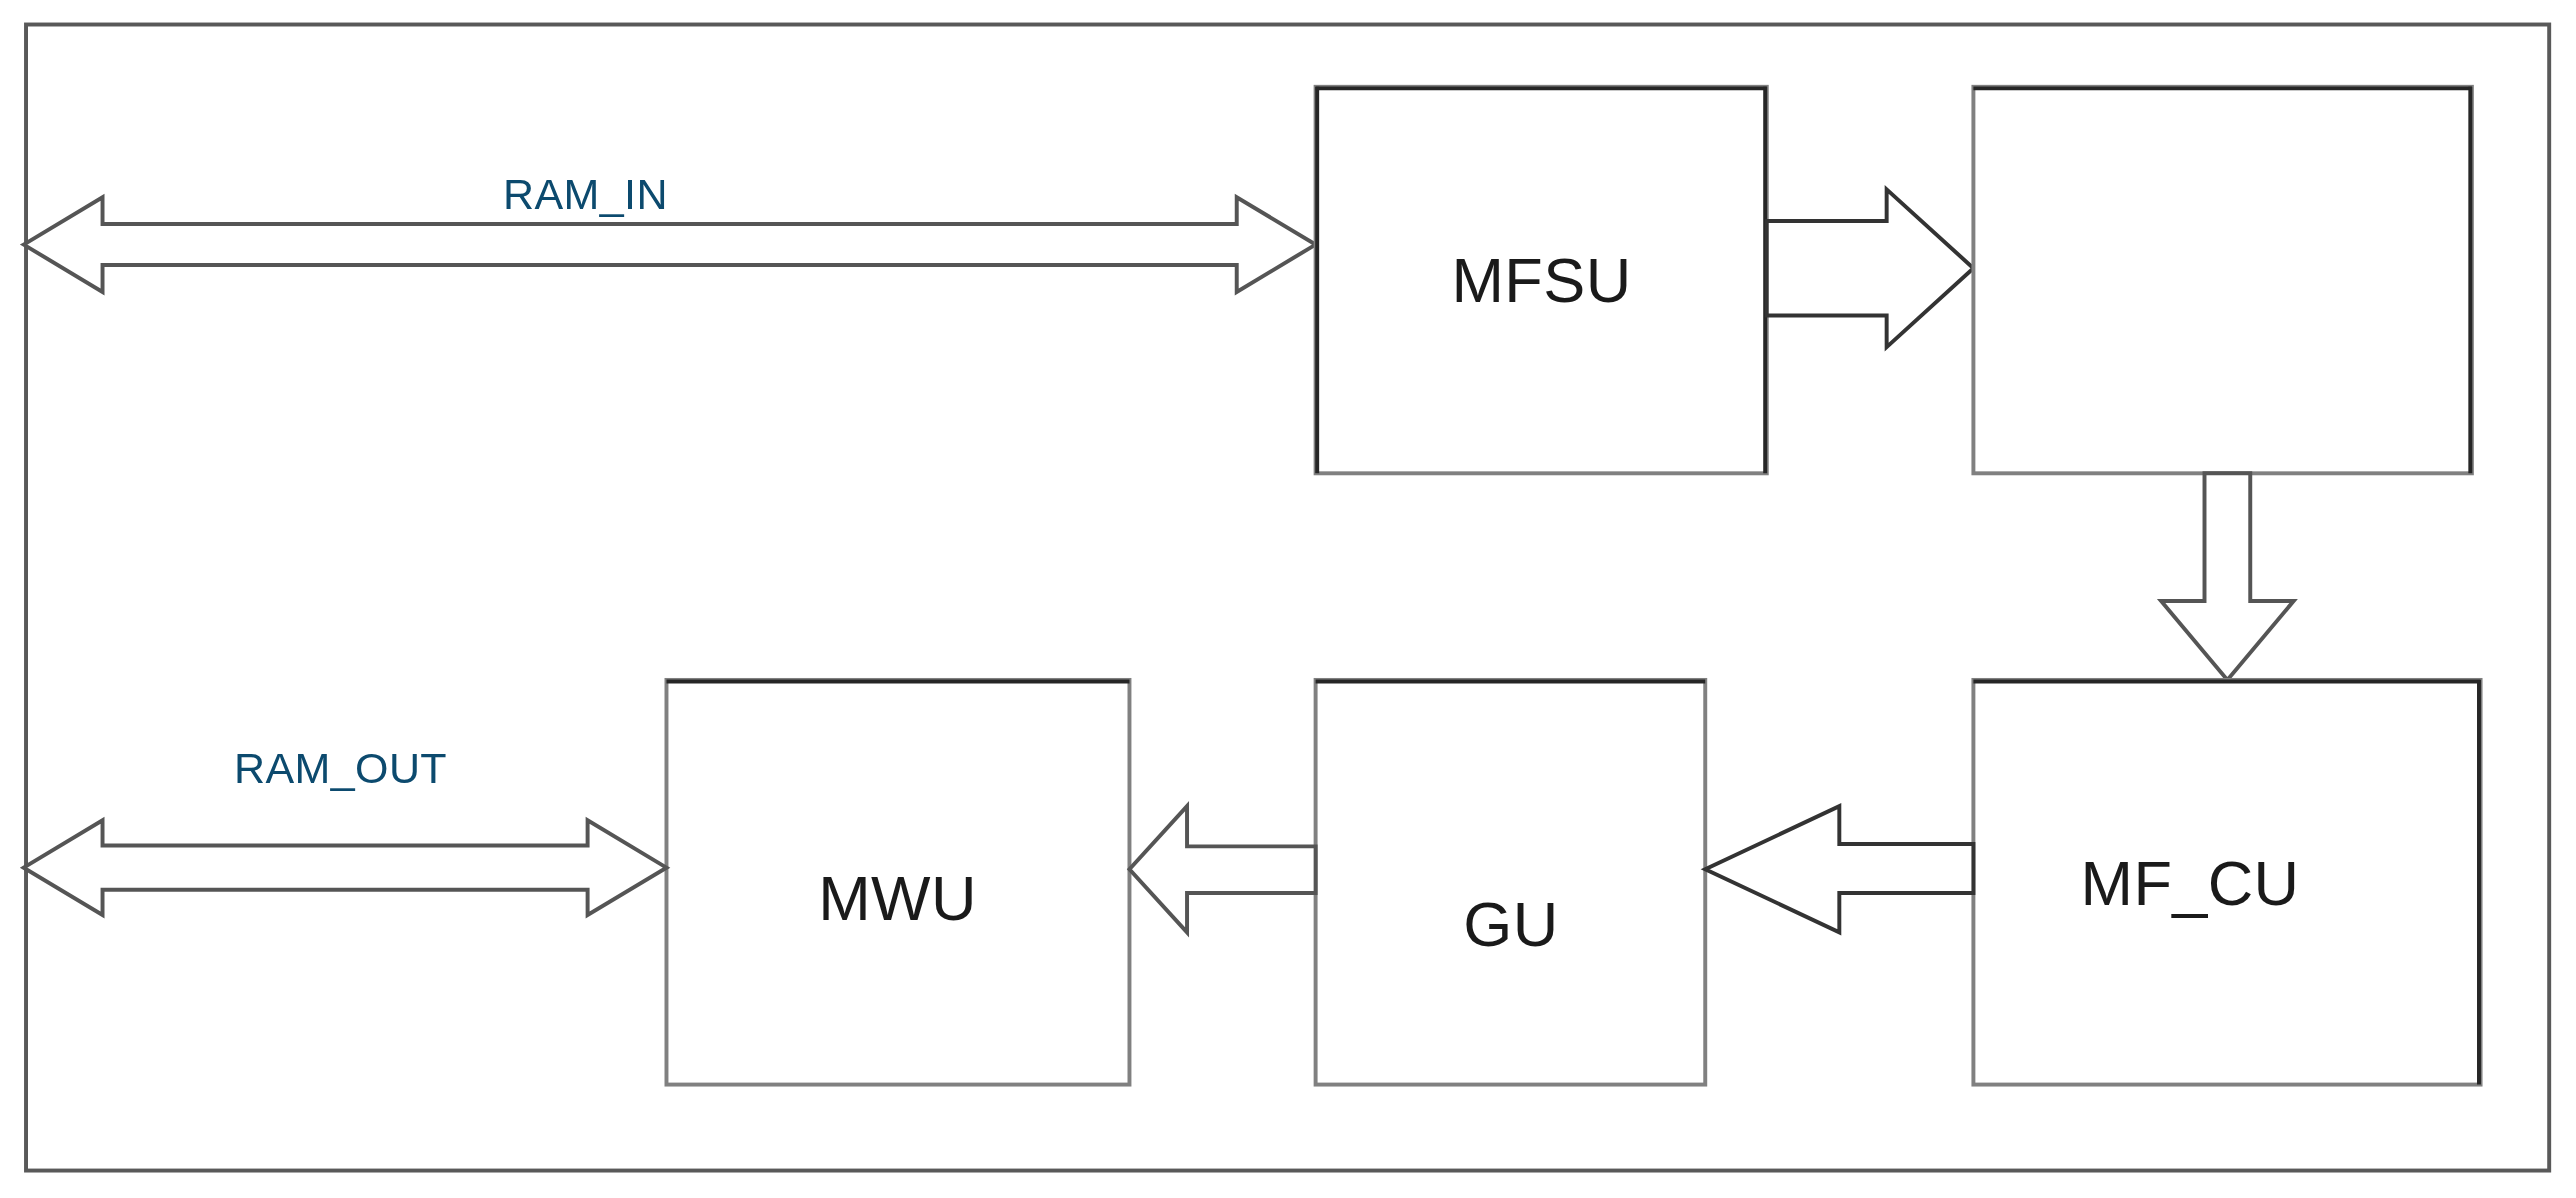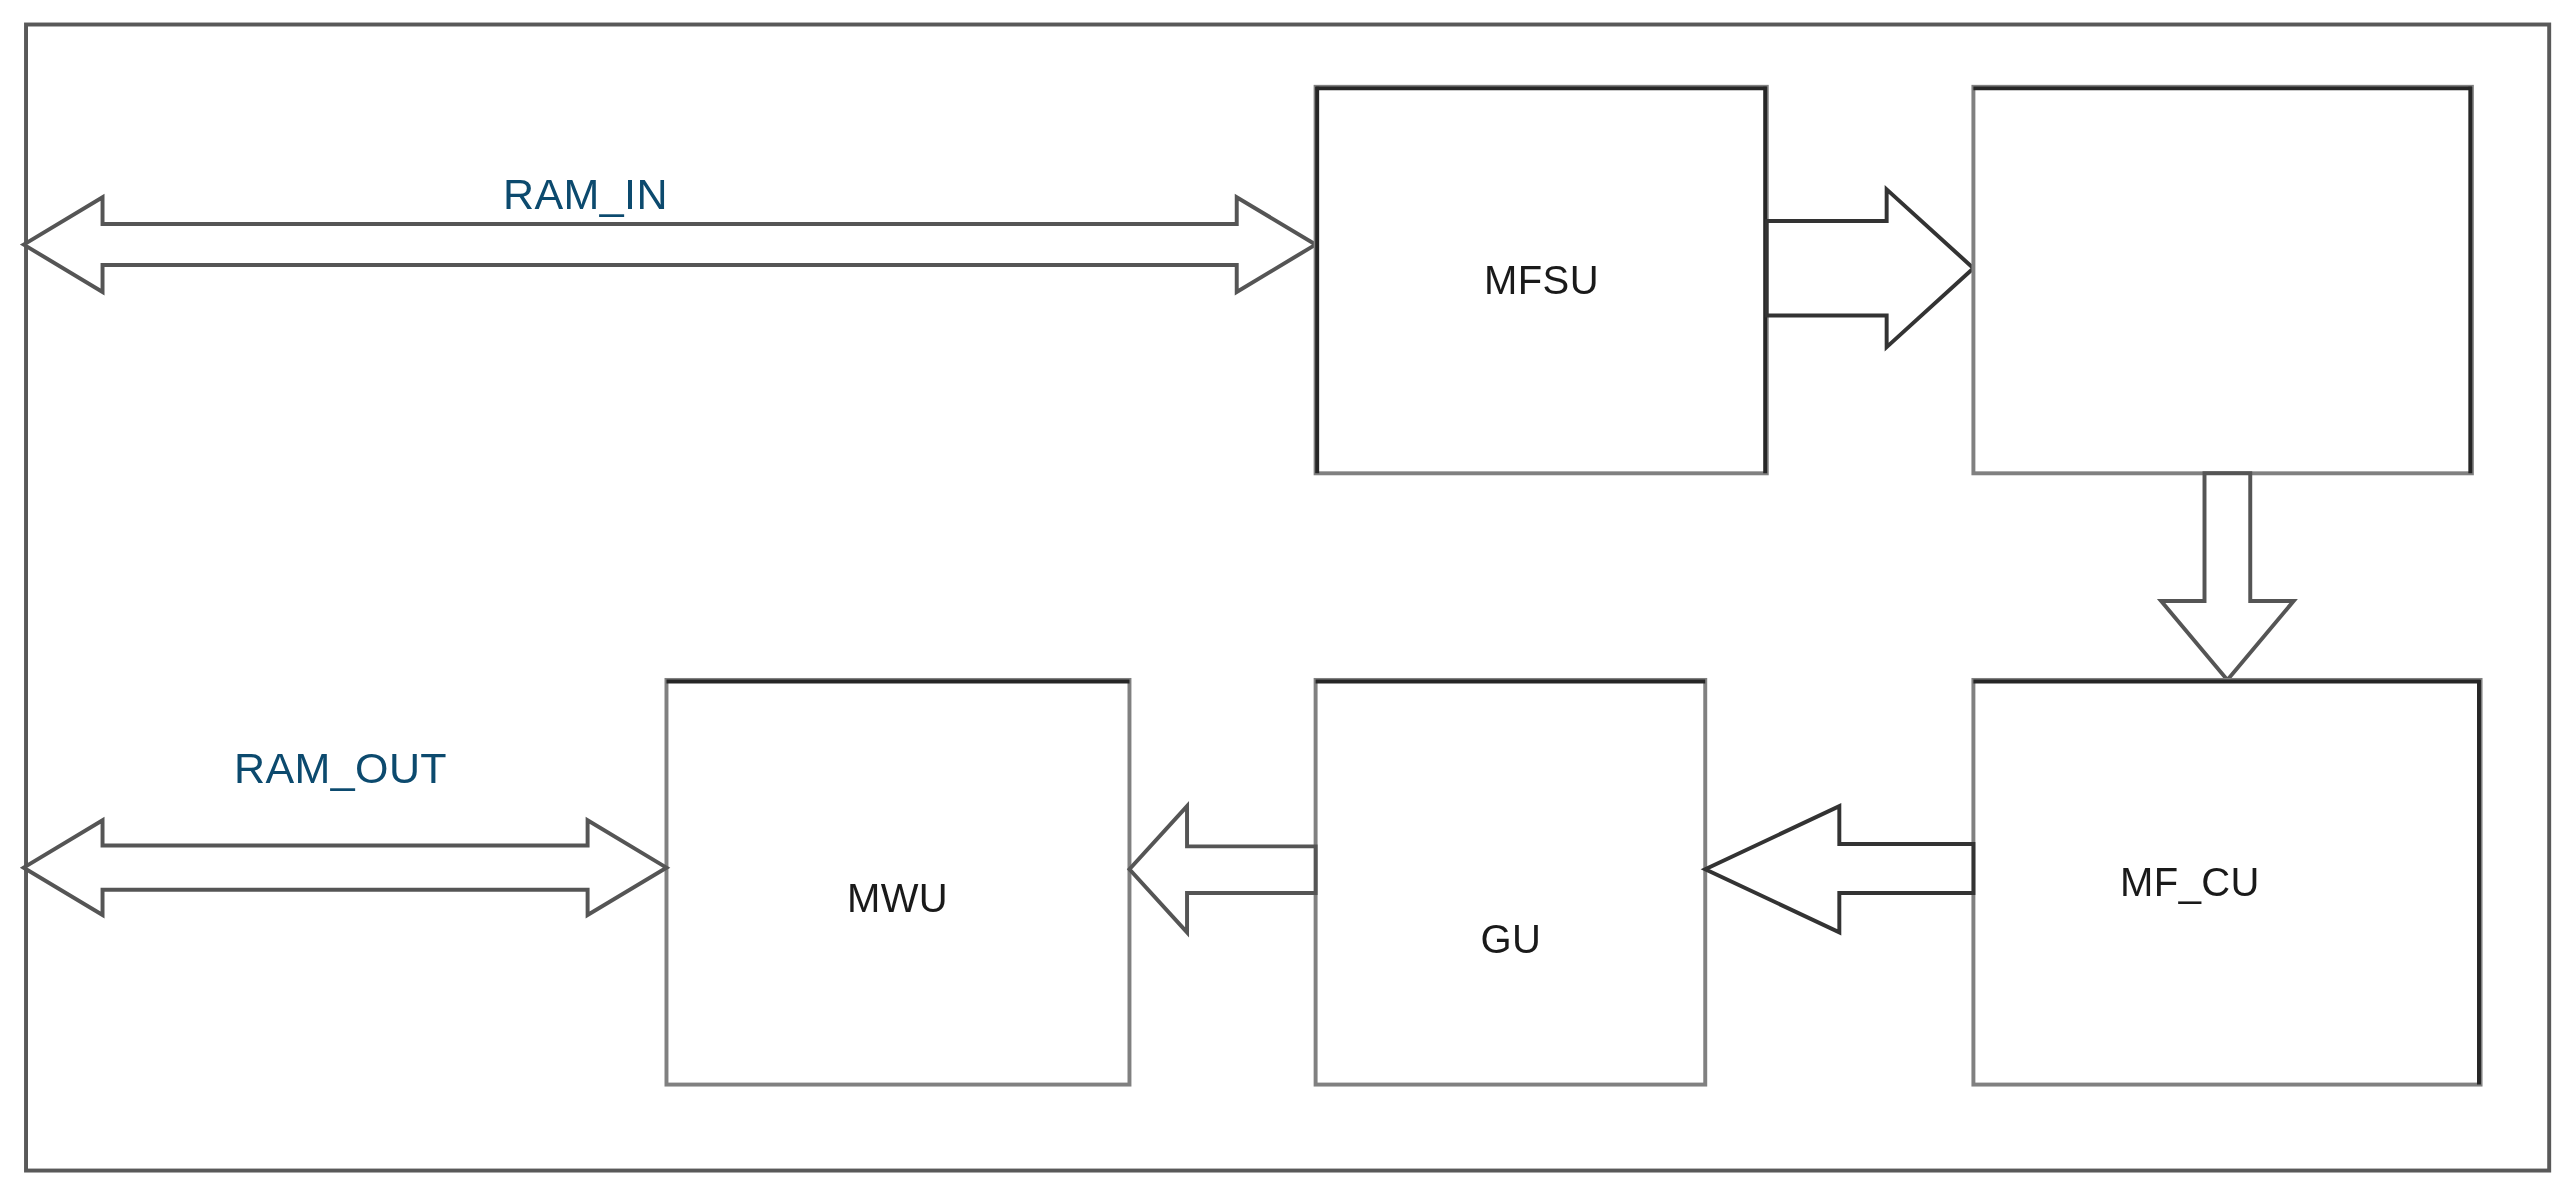--- a/index.html
+++ b/index.html
@@ -21,21 +21,21 @@
     position: absolute;
     left: 0;
     top: 0;
   }
   .blk-label {
     position: absolute;
     display: flex;
     align-items: center;
     justify-content: center;
     color: #1a1a1a;
-    font-size: 40px;
+    font-size: 63px;
     font-family: "Liberation Sans", sans-serif;
     letter-spacing: 0.4px;
     white-space: nowrap;
     pointer-events: none;
   }
   .bus-label {
     position: absolute;
     color: #0c4a6e;
     font-size: 43px;
     font-family: "Liberation Sans", sans-serif;
@@ -138,21 +138,21 @@
              L 130,1160
              Z" fill="#ffffff" stroke="#555555" stroke-width="5" stroke-linejoin="miter"></path>
 
   </svg>
 
   <div class="blk-label" style="left:1316px; top:87px; width:451px; height:386px;">MFSU</div>
 
 
   <div class="blk-label" style="left:666px; top:648px; width:463px; height:500px;">MWU</div>
 
-  <div class="blk-label" style="left:1316px; top:680px; width:390px; height:518px;">GU</div>
+  <div class="blk-label" style="left:1316px; top:665px; width:390px; height:518px;">GU</div>
 
   <div class="blk-label" style="left:1973px; top:680px; width:434px; height:405px;">MF_CU</div>
 
   <div class="bus-label" style="left:503px; top:170px;">RAM_IN</div>
 
   <div class="bus-label" style="left:234px; top:744px;">RAM_OUT</div>
 
 </div>
 
 

